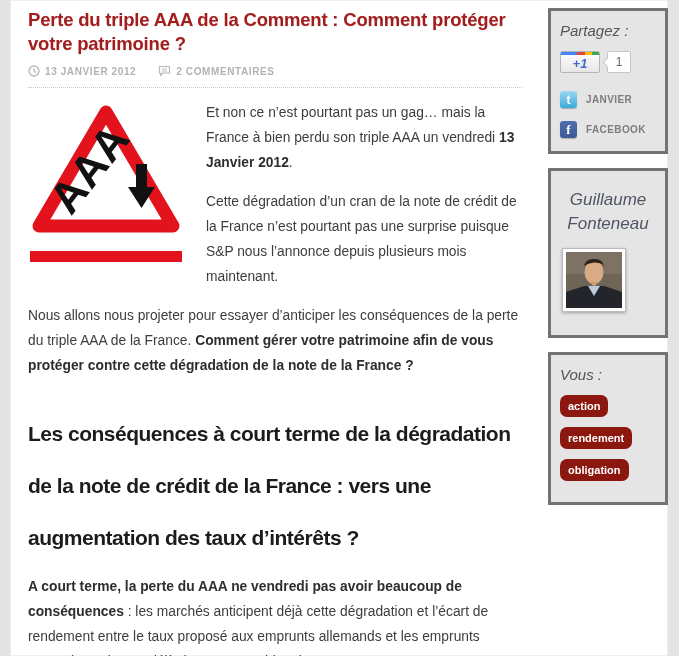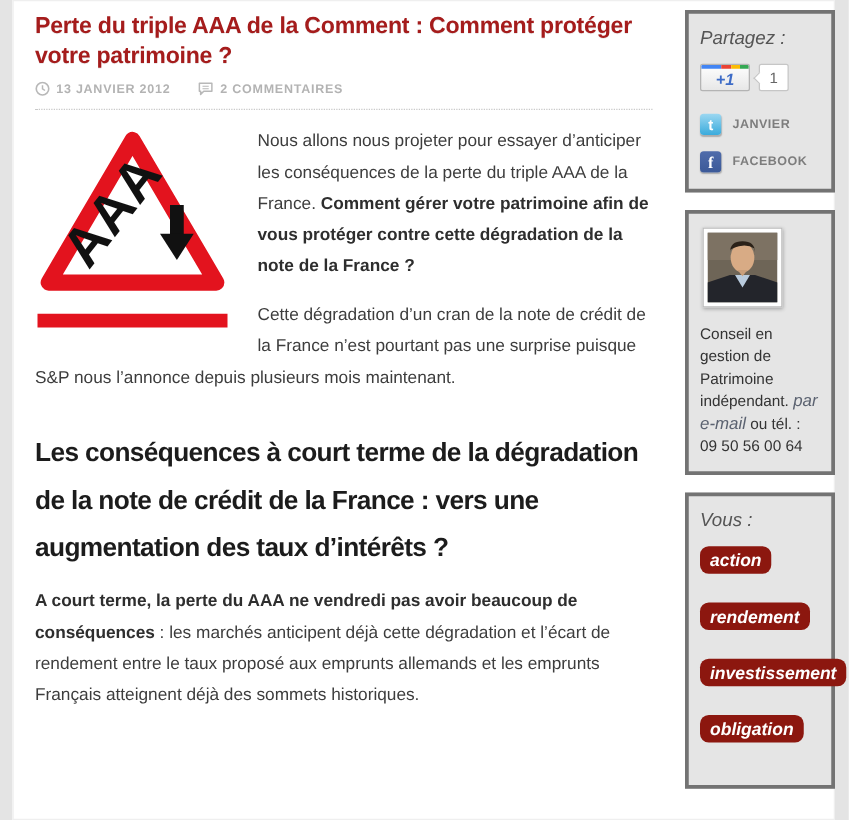--- a/index.html
+++ b/index.html
@@ -43,21 +43,21 @@
   .article { font-size:13.8px; line-height:25px; color:#3d3d3d; width:494px; }
   .article p { margin-bottom:14px; }
   .article strong { color:#2e2e2e; }
   .figure {
     float:left; width:158px; margin:2px 18px 6px 2px;
   }
   .figure .red-bar { width:152px; height:11px; background:var(--accent-red); margin-top:3px; }
   h2.section-title {
     clear:both;
     font-size:21px; font-weight:bold; color:#1c1c1c;
-    letter-spacing:-0.5px; line-height:38px;
+    letter-spacing:-0.5px; line-height:52px;
     margin:30px 0 10px; width:505px;
   }
 
   
   .widget {
     background:#e5e5e5; border:3px solid #737373;
     padding:11px 9px; margin-bottom:14px; width:120px;
   }
   .widget-heading { font-style:italic; color:#555; font-size:15px; margin-bottom:12px; }
 
@@ -111,24 +111,23 @@
     border:1px solid #bbb; padding:3px; margin:0 0 12px 2px;
     box-shadow:0 1px 3px rgba(0,0,0,0.3);
   }
   .author-desc { font-size:12.3px; line-height:18px; color:#333; }
   .email-link { font-style:italic; font-size:13.5px; color:#5b6270; text-decoration:none; cursor:pointer; }
 
   
   .tag-cloud { display:flex; flex-wrap:wrap; }
   .tag-pill {
     display:inline-block; background:var(--tag-red); color:#fff;
-    font-size:14px; font-weight:bold; line-height:14px;
-    padding:4px 8px; border-radius:7px; margin:0 5px 23px 0;
+    font-size:11px; font-weight:bold; line-height:14px;
+    padding:4px 8px; border-radius:7px; margin:0 5px 10px 0;
     cursor:pointer;
-    font-style:italic;
   }
 </style>
 </head>
 <body>
 
 <div class="content">
 
   <div class="main-col">
 
     <h1 class="post-title">Perte du triple AAA de la Comment : Comment protéger votre patrimoine ?</h1>
@@ -159,25 +158,26 @@
           <polygon points="76,10 9,124 143,124" fill="#ffffff" stroke="#e3131e" stroke-width="13" stroke-linejoin="round"></polygon>
           <text x="34" y="112" transform="rotate(-52 40 106)" font-size="44" font-weight="bold" fill="#111" font-family="Liberation Sans, sans-serif" letter-spacing="1">AAA</text>
           <g fill="#111">
             <rect x="106" y="62" width="11" height="25"></rect>
             <polygon points="98,85 125,85 111.5,106"></polygon>
           </g>
         </svg>
         <div class="red-bar"></div>
       </div>
 
-
+      <p><span>Et non ce n’est pourtant pas un gag… mais la France à bien perdu son triple AAA un vendredi </span><strong>13 Janvier 2012</strong><span>.</span></p>
+
+
+      <p>Cette dégradation d’un cran de la note de crédit de la France n’est pourtant pas une surprise puisque S&amp;P nous l’annonce depuis plusieurs mois maintenant.</p>
 
       <p><span>Nous allons nous projeter pour essayer d’anticiper les conséquences de la perte du triple AAA de la France. </span><strong>Comment gérer votre patrimoine afin de vous protéger contre cette dégradation de la note de la France ?</strong></p>
-
-      <p>Cette dégradation d’un cran de la note de crédit de la France n’est pourtant pas une surprise puisque S&amp;P nous l’annonce depuis plusieurs mois maintenant.</p>
 
       <h2 class="section-title">Les conséquences à court terme de la dégradation de la note de crédit de la France : vers une augmentation des taux d’intérêts ?</h2>
 
       <p><strong>A court terme, la perte du AAA ne vendredi pas avoir beaucoup de conséquences</strong><span> : les marchés anticipent déjà cette dégradation et l’écart de rendement entre le taux proposé aux emprunts allemands et les emprunts Français atteignent déjà des sommets historiques.</span></p>
 
     </div>
   </div>
 
   <div class="side-col">
 
@@ -202,38 +202,37 @@
         <span class="share-label">JANVIER</span>
       </div>
 
       <div class="share-row">
         <span class="sq-icon fb">f</span>
         <span class="share-label">FACEBOOK</span>
       </div>
     </div>
 
     <div class="widget">
+      <div class="author-name">Guillaume Fonteneau</div>
       <div class="avatar">
         <svg width="56" height="56" viewBox="0 0 56 56">
           <rect width="56" height="56" fill="#6e6557"></rect>
           <rect width="56" height="22" fill="#7d7263"></rect>
           <path d="M0 40 L18 34 L38 34 L56 40 L56 56 L0 56 Z" fill="#23252b"></path>
           <path d="M22 34 L28 44 L34 34 Z" fill="#b9cbdd"></path>
           <ellipse cx="28" cy="20" rx="9.5" ry="12" fill="#d8ab85"></ellipse>
           <path d="M18 16 Q18 7 28 7 Q38 7 38 16 L38 13 Q33 10 28 10.5 Q22 11 18 14 Z" fill="#2b2118"></path>
           <path d="M24 30 L32 30 L28 35 Z" fill="#caa07c"></path>
         </svg>
       </div>
-      <div class="author-desc"><span>Conseil en gestion de Patrimoine indépendant. </span><a class="email-link">par e-mail</a><span> ou tél. : 09 50 56 00 64</span></div>
     </div>
 
     <div class="widget">
       <div class="widget-heading">Vous :</div>
       <div class="tag-cloud">
           <span class="tag-pill">action</span>
           <span class="tag-pill">rendement</span>
-          <span class="tag-pill">investissement</span>
           <span class="tag-pill">obligation</span>
         </div>
     </div>
 
   </div>
 </div>
 
 </body></html>

